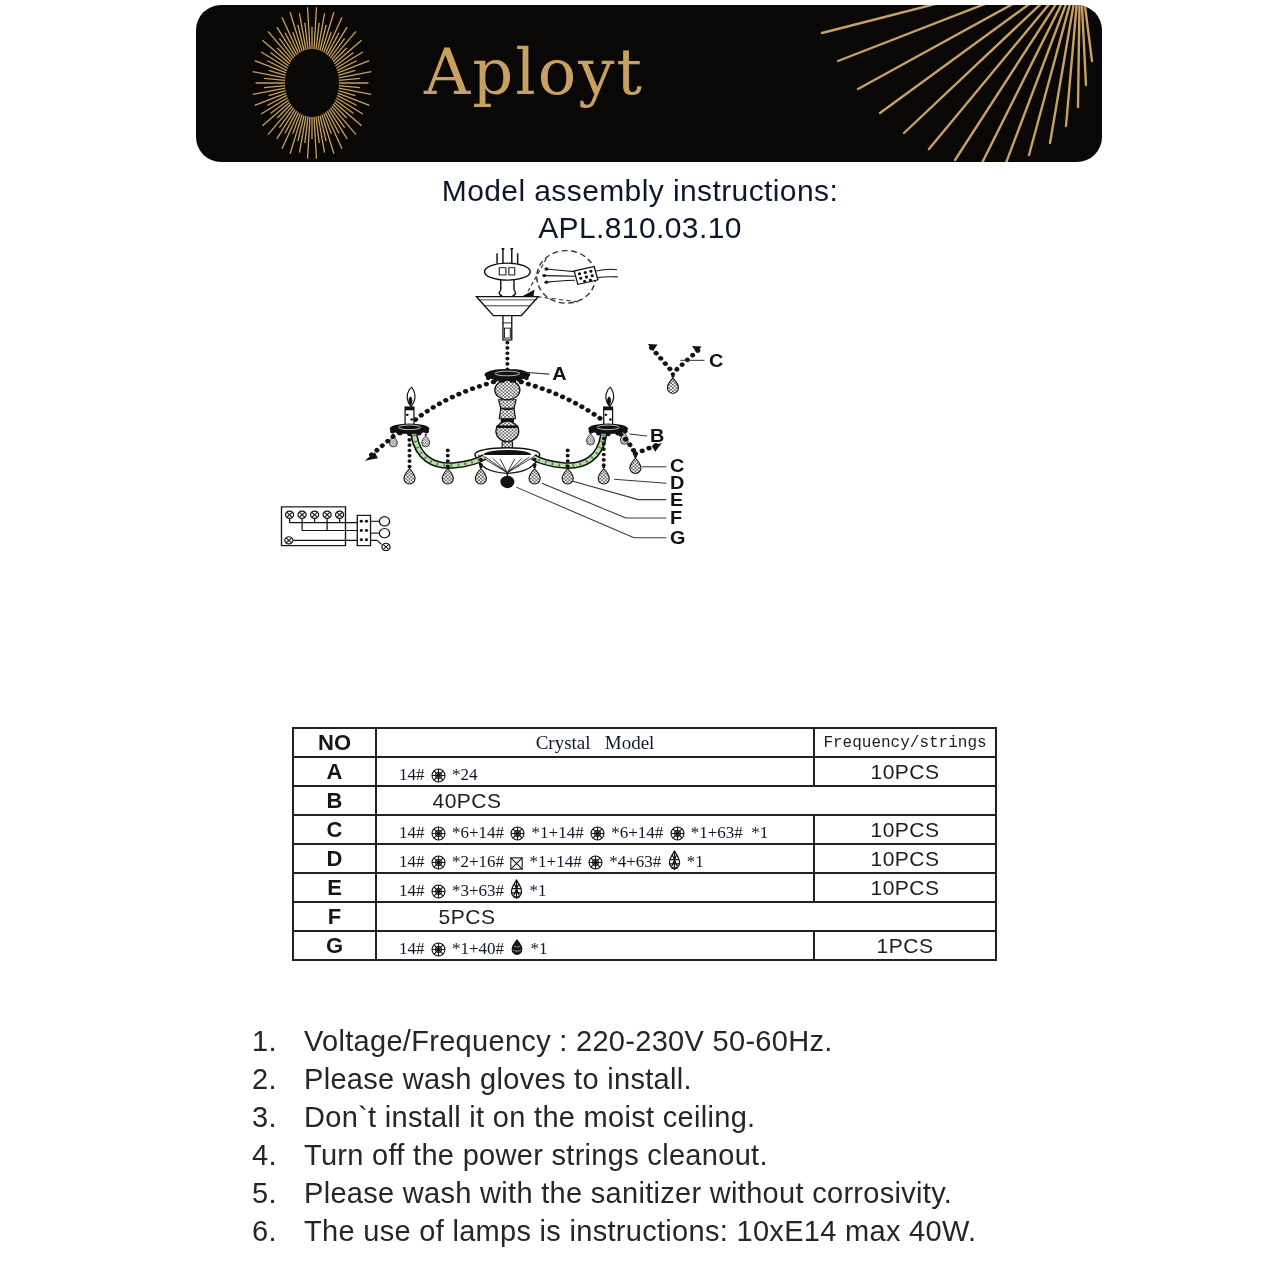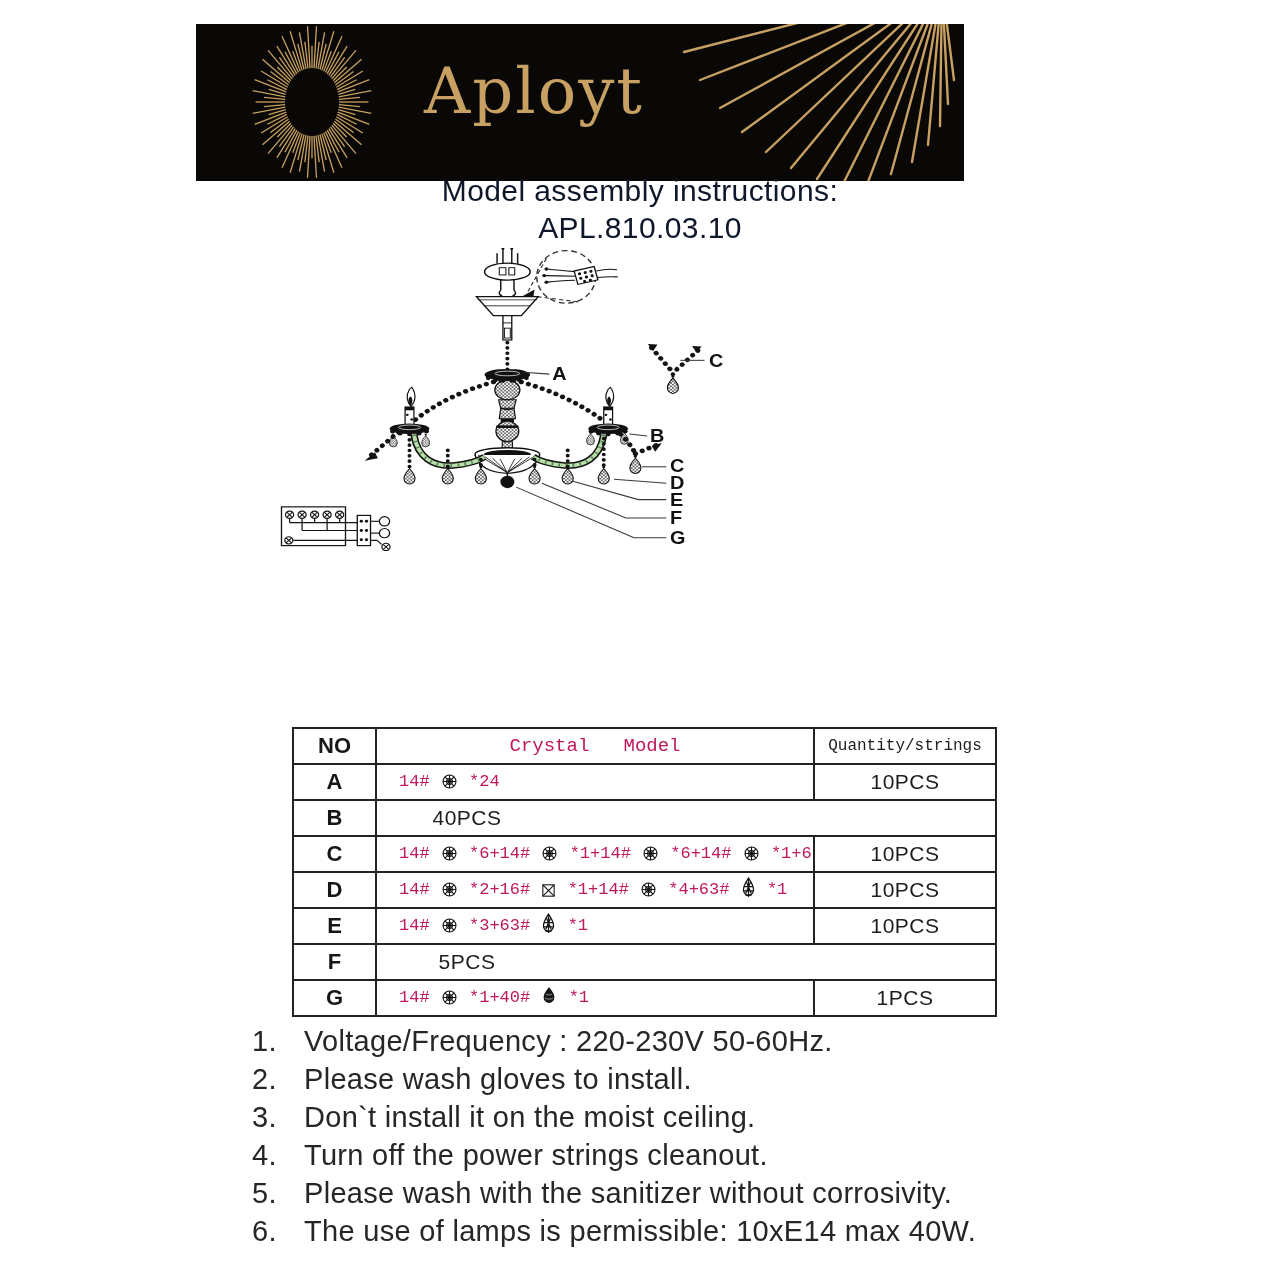--- a/index.html
+++ b/index.html
@@ -1,49 +1,49 @@
 <!DOCTYPE html>
 <html><head>
 <meta charset="utf-8">
 <style>
   html,body{margin:0;padding:0;}
   body{
     width:1280px;height:1280px;position:relative;background:#ffffff;
     font-family:"Liberation Sans",sans-serif;overflow:hidden;color:#222;
   }
   
-  .banner{position:absolute;left:196px;top:24px;width:768px;height:157px;
-    background:var(--banner,#0a0807);overflow:hidden;}
+  .banner{position:absolute;left:196px;top:5px;width:906px;height:157px;
+    background:var(--banner,#0a0807);overflow:hidden;border-radius:25px;}
   .logo-svg{position:absolute;left:16px;top:0;}
   .logo-svg line{stroke:var(--gold,#c9a465);stroke-width:1.3;}
   .brand{position:absolute;left:228px;top:30px;font-family:"DejaVu Serif",serif;
     font-size:64px;color:var(--gold,#c9a465);letter-spacing:2px;font-weight:400;}
   .rays-svg{position:absolute;right:0;top:0;}
   .rays-svg line{stroke:var(--gold,#c9a465);stroke-width:2.4;stroke-linecap:round;}
   
   .title-wrap{position:absolute;left:0;top:172px;width:100%;text-align:center;color:#0f172a;}
   .title-line{font-size:30px;font-weight:500;letter-spacing:.4px;line-height:37px;}
   
   .diagram-svg{position:absolute;left:255px;top:248px;}
   .ln{stroke:#141414;fill:none;}
   .bead{stroke:#141414;fill:none;stroke-width:7;stroke-dasharray:0.1 10;stroke-linecap:round;}
   .bead-s{stroke:#141414;fill:none;stroke-width:5.5;stroke-dasharray:0.1 8;stroke-linecap:round;}
   .leader{stroke:#3a3a3a;stroke-width:1.6;fill:none;}
   .dlabel{font-family:"Liberation Sans",sans-serif;font-weight:700;font-size:27px;fill:#111;}
   .wire{stroke:#141414;stroke-width:1.7;fill:none;}
   
-  .ctable{position:absolute;left:292px;top:727px;width:705px;height:290px;
+  .ctable{position:absolute;left:292px;top:727px;width:705px;height:234px;
     border:2px solid #222;box-sizing:border-box;display:flex;flex-direction:column;background:#fff;}
   .trow{display:flex;flex:1;border-top:2px solid #222;min-height:0;}
   .trow.head{border-top:none;}
   .cell{box-sizing:border-box;display:flex;align-items:center;overflow:hidden;}
   .cell.no{width:83px;justify-content:center;border-right:2px solid #222;
     font-weight:700;font-size:22px;color:#161616;}
   .cell.model{flex:1;border-right:2px solid #222;display:block;line-height:34px;
-    padding-left:22px;font-family:Liberation Mono, monospace;font-size:17px;color:#be185d;white-space:pre;}
+    padding-left:22px;font-family:Liberation Serif, serif;font-size:17px;color:#0f172a;white-space:pre;}
   .cell.qty{width:180px;justify-content:center;font-family:Liberation Sans, sans-serif;
     font-size:21px;color:#1d1d1d;letter-spacing:.5px;}
   .trow.head .model{display:flex;justify-content:center;padding-left:0;font-size:19px;}
   .trow.head .qty{font-family:"Liberation Mono",monospace;font-size:16px;letter-spacing:0;}
   .icwrap{display:inline-block;vertical-align:-4px;margin:0 1px;}
   .icwrap svg{display:block;}
   .icwrap .st{stroke:#141414;fill:none;stroke-width:1.3;}
   
   .instructions{position:absolute;left:252px;top:1026px;width:830px;color:#262626;}
   .item{display:flex;font-size:29px;letter-spacing:.3px;line-height:30px;margin-bottom:8px;}
@@ -404,21 +404,21 @@
     <circle cx="431" cy="682" r="7" fill="#fff" stroke="#141414" stroke-width="1.8"></circle>
     <use href="#lampsym" x="433" y="703"></use>
   </g>
   </svg>
 </svg>
 
 <div class="ctable">
   <div class="trow head">
     <div class="cell no">NO</div>
     <div class="cell model">Crystal   Model</div>
-    <div class="cell qty">Quantity/strings</div>
+    <div class="cell qty">Frequency/strings</div>
   </div>
   <div style="display:contents"><div class="trow">
         <div class="cell no">A</div>
         <div class="cell model">14# <span class="icwrap"><svg width="17" height="17" viewBox="0 0 20 20">
               <circle class="st" cx="10" cy="10" r="7.6"></circle>
               <path class="st" d="M10 2.4v15.2M2.4 10h15.2M4.6 4.6l10.8 10.8M15.4 4.6L4.6 15.4"></path>
               <circle class="st" cx="10" cy="10" r="3.4"></circle>
             </svg></span> *24</div>
         <div class="cell qty">10PCS</div>
       </div><div class="trow">
@@ -506,15 +506,15 @@
     <div class="item">
       <span class="num">4.</span>
       <span class="txt">Turn off the power strings cleanout.</span>
     </div>
     <div class="item">
       <span class="num">5.</span>
       <span class="txt">Please wash with the sanitizer without corrosivity.</span>
     </div>
     <div class="item">
       <span class="num">6.</span>
-      <span class="txt">The use of lamps is permissible: 10xE14 max 40W.</span>
+      <span class="txt">The use of lamps is instructions: 10xE14 max 40W.</span>
     </div>
   </div>
 
 </body></html>

